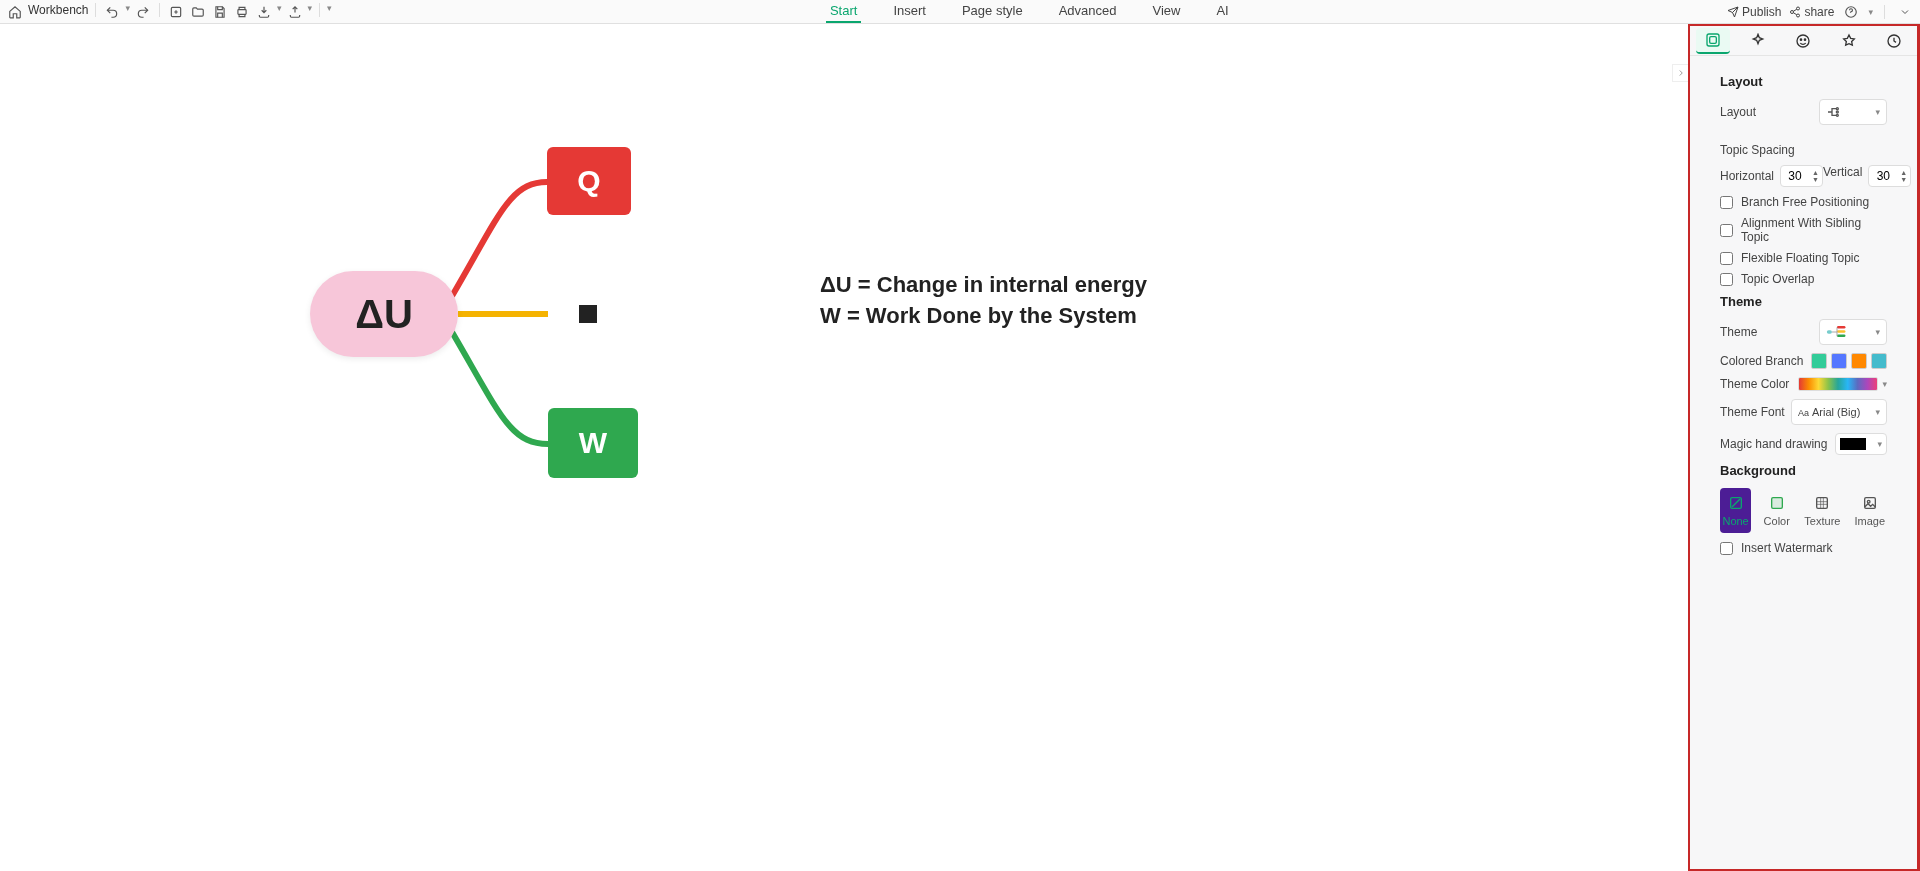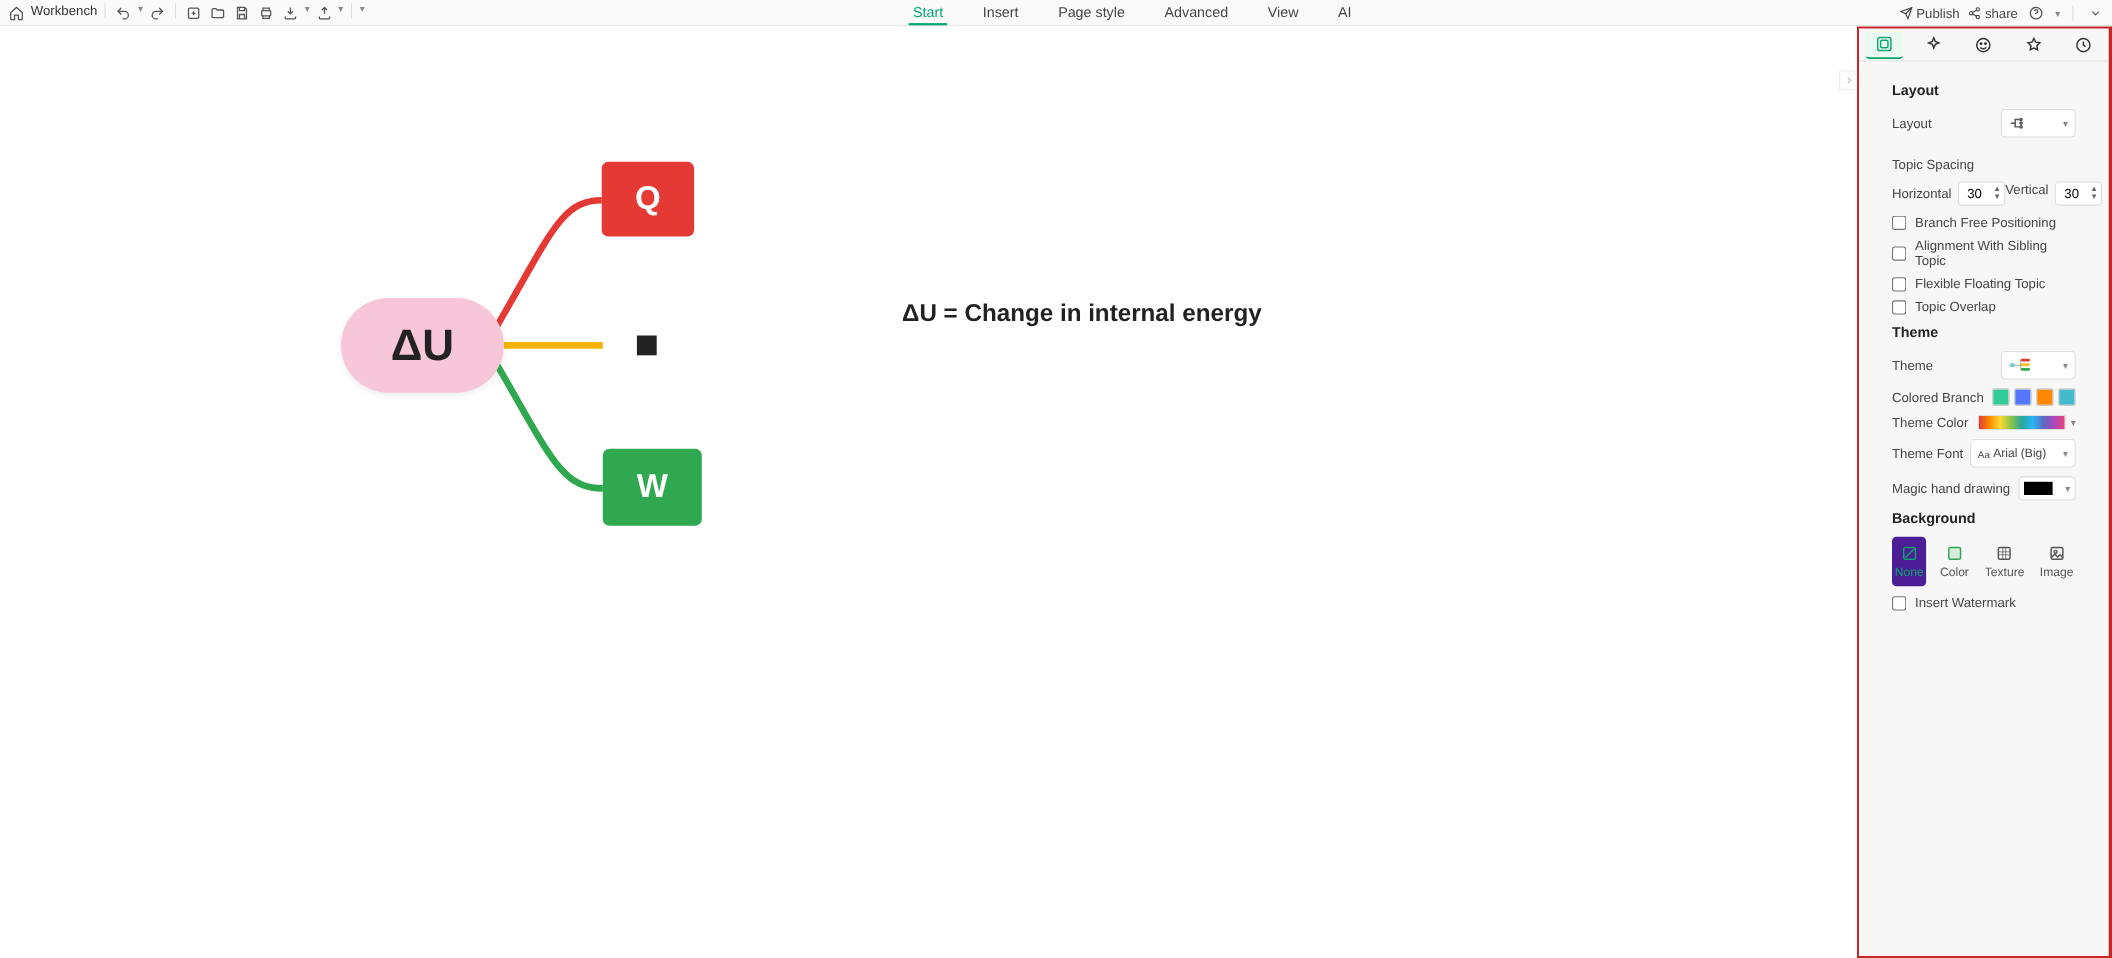--- a/index.html
+++ b/index.html
@@ -175,20 +175,21 @@
       <path d="M452 272 C 500 190, 510 158, 547 158" stroke="#e53935" stroke-width="6" fill="none"></path>
       <path d="M458 290 L548 290" stroke="#f5b301" stroke-width="6" fill="none"></path>
       <path d="M452 308 C 500 390, 510 420, 548 420" stroke="#2fa84f" stroke-width="6" fill="none"></path>
     </svg>
     <div class="node-root">ΔU</div>
     <div class="node-q">Q</div>
     <div class="node-minus"></div>
     <div class="node-w">W</div>
     <div class="legend">
       <div>ΔU = Change in internal energy</div>
+      <div>W = Work Done by the System</div>
     </div>
     <div class="collapse-handle">
       <svg width="10" height="10" viewBox="0 0 24 24" fill="none" stroke="currentColor" stroke-width="2">
           <path d="M9 6l6 6-6 6"></path>
         </svg>
     </div>
   </div>
 
   <div class="right-panel">
     <div class="rp-tabs">

